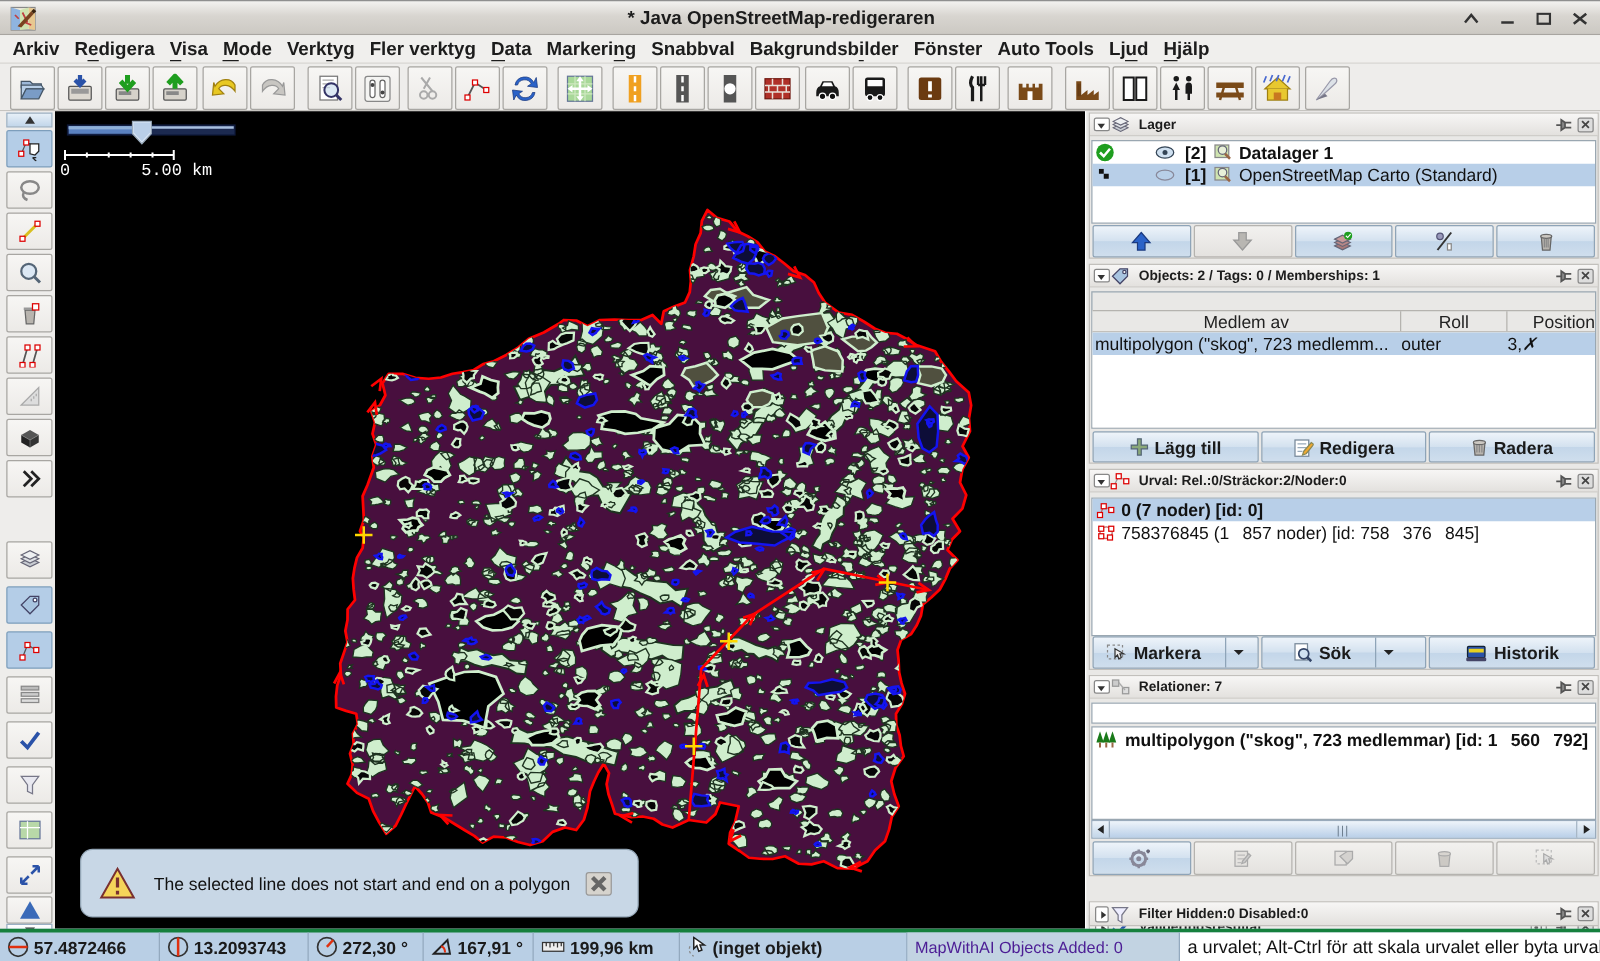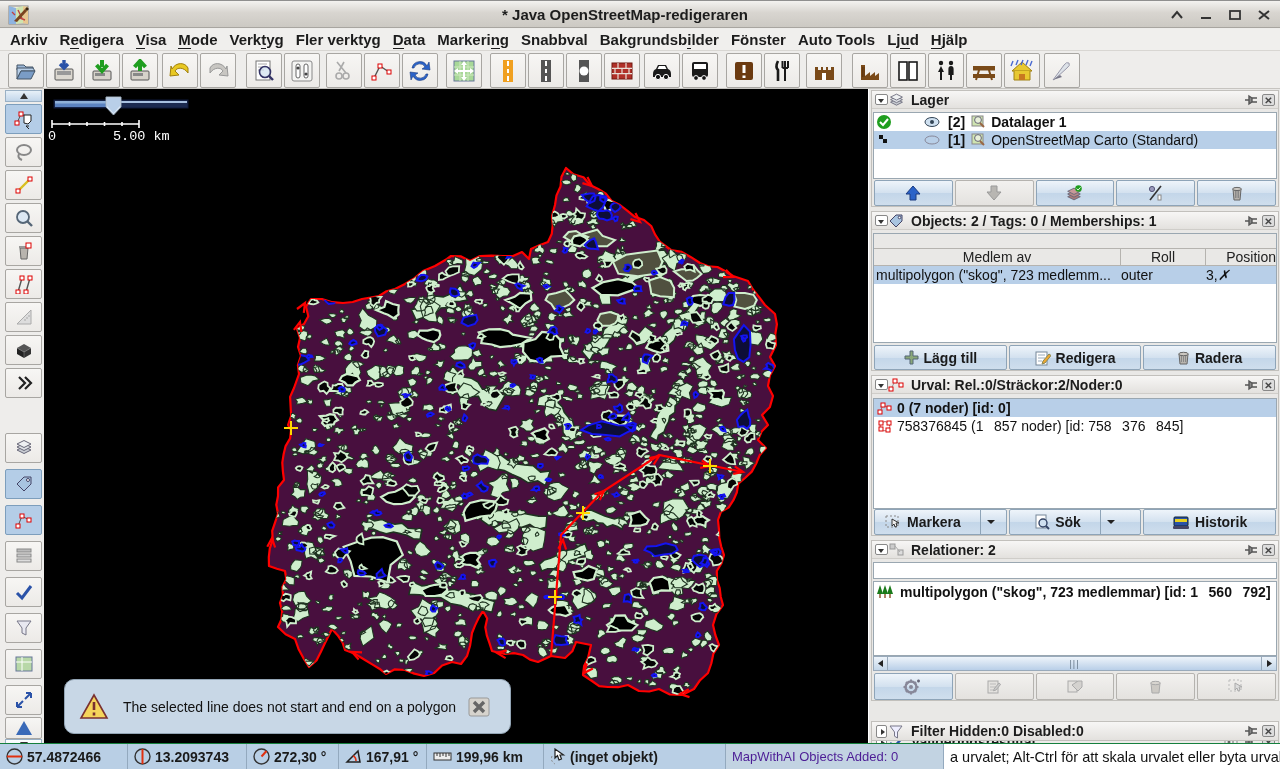--- a/index.html
+++ b/index.html
@@ -21,33 +21,33 @@
 .sbtn.on{background:#b4cde7;border-color:#7d9ebc}
 .scrollb{position:absolute;left:5px;width:37px;height:12px;border:1px solid #9ab0c4;background:linear-gradient(#e7f0f8,#c2d6ea);display:flex;align-items:center;justify-content:center}
 
 #map{left:44px;top:89px;width:824px;height:654px;background:#000}
 #toast{left:20px;top:590px;width:447px;height:55px;background:#c8d7e6;border:1px solid #93a5b5;border-radius:10px;box-shadow:2px 3px 6px rgba(0,0,0,.5);display:flex;align-items:center}
 #toast .txt{font-size:14px;color:#111}
 
 #rightpanel{left:868px;top:89px;width:412px;height:654px;background:#e9e8e6;border-left:1px solid #fff}
 .panel{position:absolute;left:2px;width:408px;background:#e9e8e6;border:1px solid #c2c0bc}
 .phead{position:relative;height:18px;background:linear-gradient(#f7f6f5,#e3e1de);border-bottom:1px solid #cfcdc9;display:flex;align-items:center}
-.phead b{font-size:14px;color:#1c1c1c;margin-left:6px}
+.phead b{font-size:11px;color:#1c1c1c;margin-left:6px}
 .collb{width:13px;height:11px;border:1px solid #888;border-radius:2px;background:#fff;margin-left:3px;position:relative;flex:none}
 .collb:before{content:"";position:absolute;left:2px;top:4px;width:0;height:0;border:3px solid transparent;border-top:4px solid #333}
 .pin{position:absolute;right:20px;top:3px;width:14px;height:12px}
 .xbox{position:absolute;right:3px;top:3px;width:13px;height:12px;border:1px solid #888;border-radius:2px;background:#ddd;color:#444;font-size:10px;font-weight:bold;text-align:center;line-height:11px}
 .plist{position:absolute;left:1px;right:1px;background:#fff;border:1px solid #9aa7b1}
 .prow{height:18px;display:flex;align-items:center;font-size:14px;color:#111;white-space:nowrap;overflow:hidden}
 .prow.sel{background:#b8cfe8}
 .pbtnrow{position:absolute;left:1px;right:1px;display:flex}
 .pbtn{flex:1;margin:0 1px;border:1px solid #8ea4b8;border-radius:2px;background:linear-gradient(#eef4fa 0%,#d3e1ef 50%,#c3d6e9 51%,#cfdeed 100%);display:flex;align-items:center;justify-content:center;font-size:14px;font-weight:bold;color:#1a1a1a;gap:5px}
 .pbtn.dis{background:linear-gradient(#f2f1ef,#e4e2df);border-color:#b5b3af;color:#999}
 
-#status{left:0;top:743px;width:1280px;height:26px;background:#b9cfe5;border-top:1px solid #15803d;display:flex}
+#status{left:0;top:743px;width:1280px;height:26px;background:#b9cfe5;border-top:3px solid #15803d;display:flex}
 .scell{height:100%;display:flex;align-items:center;border-right:1px solid #93a9be;padding:0 6px;gap:4px;flex:none}
 .scell b{font-size:14px;color:#1a1a1a;white-space:nowrap}
 </style></head><body>
 <div id="win">
     <div id="titlebar" class="abs">
 <svg class="abs" style="left:8px;top:3px" width="22" height="22" viewBox="0 0 22 22">
 <rect x="1" y="2" width="19" height="18" fill="#f5f0e0" stroke="#888"></rect>
 <path d="M1 2 L8 4 L8 20 L1 20 Z" fill="#8fb4e0"></path>
 <path d="M8 4 L15 2 L15 19 L8 20 Z" fill="#cfe4b0"></path>
 <path d="M15 2 L20 3 L20 20 L15 19 Z" fill="#e8c890"></path>
@@ -643,21 +643,21 @@
         </div>
       </div>
       <div class="panel" style="top:451px;height:161px">
         <div class="phead">
           <div class="collb"></div>
           <svg width="17" height="15" viewBox="0 0 17 15">
             <rect x="2" y="2" width="5" height="5" fill="#ccc" stroke="#999"></rect>
             <rect x="10" y="8" width="5" height="5" fill="#ddd" stroke="#999"></rect>
             <path d="M7 4 l5 6" stroke="#aaa"></path>
           </svg>
-          <b>Relationer: 2</b>
+          <b>Relationer: 7</b>
           <svg class="pin" viewBox="0 0 14 12">
             <path d="M1 6 h4 M5 2 v8 l3-2 V4 Z M8 4 h5 M8 8 h5" stroke="#555" stroke-width="1.4" fill="#888"></path>
           </svg>
           <div class="xbox">✕</div>
         </div>
         <div class="plist" style="top:21px;height:17px"></div>
         <div class="plist" style="top:40px;height:75px">
           <div class="prow" style="height:20px">
             <b style="display:flex;align-items:center"><svg width="20" height="15" viewBox="0 0 20 15" style="margin:0 3px;flex:none">
                 <g fill="#1a7a1a">

